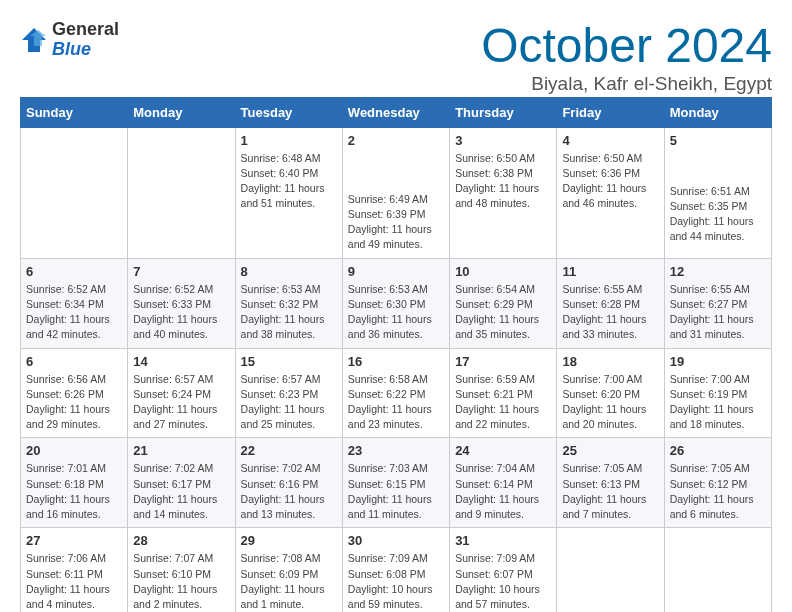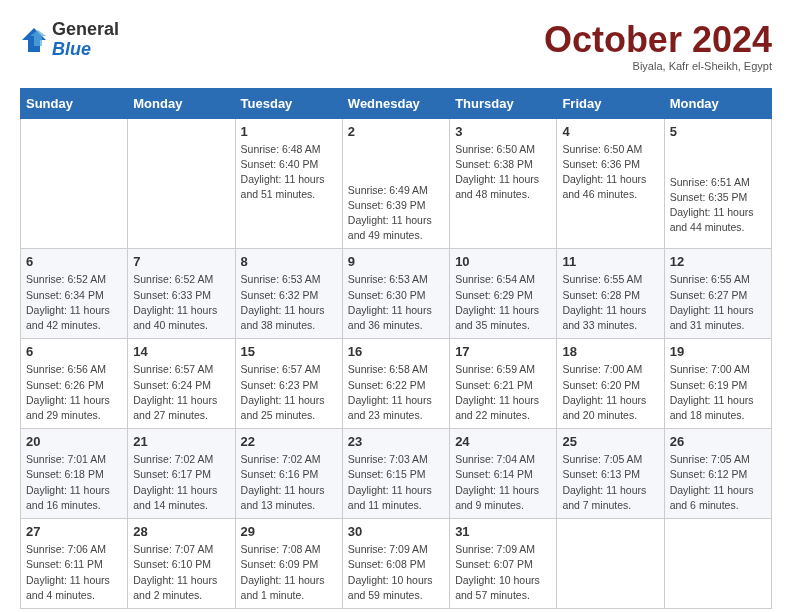--- a/index.html
+++ b/index.html
@@ -7,21 +7,21 @@
       font-family: Arial, sans-serif;
       background: #fff;
       width: 792px;
       min-height: 612px;
       padding: 20px;
     }
     .header {
       display: flex;
       justify-content: space-between;
       align-items: flex-start;
-      margin-bottom: 16px;
+      margin-bottom: 2px;
     }
     .logo {
       display: flex;
       align-items: center;
       gap: 4px;
     }
     .logo-text {
       font-size: 18px;
       font-weight: bold;
       line-height: 1.1;
@@ -29,27 +29,27 @@
     .logo-general { color: #333; }
     .logo-blue { color: #1a6bbf; font-style: italic; }
     .logo-icon {
       width: 28px;
       height: 28px;
     }
     .title-block {
       text-align: right;
     }
     .month-title {
-      font-size: 36px;
-      font-weight: bold;
-      color: #7f1d1d;
+      font-size: 48px;
+      font-weight: normal;
+      color: #0369a1;
       line-height: 1.1;
     }
     .location {
-      font-size: 11px;
+      font-size: 19px;
       color: #555;
     }
     table {
       width: 100%;
       border-collapse: collapse;
       font-size: 11px;
     }
     thead tr th {
       background-color: #2a6db5;
       color: #fff;

